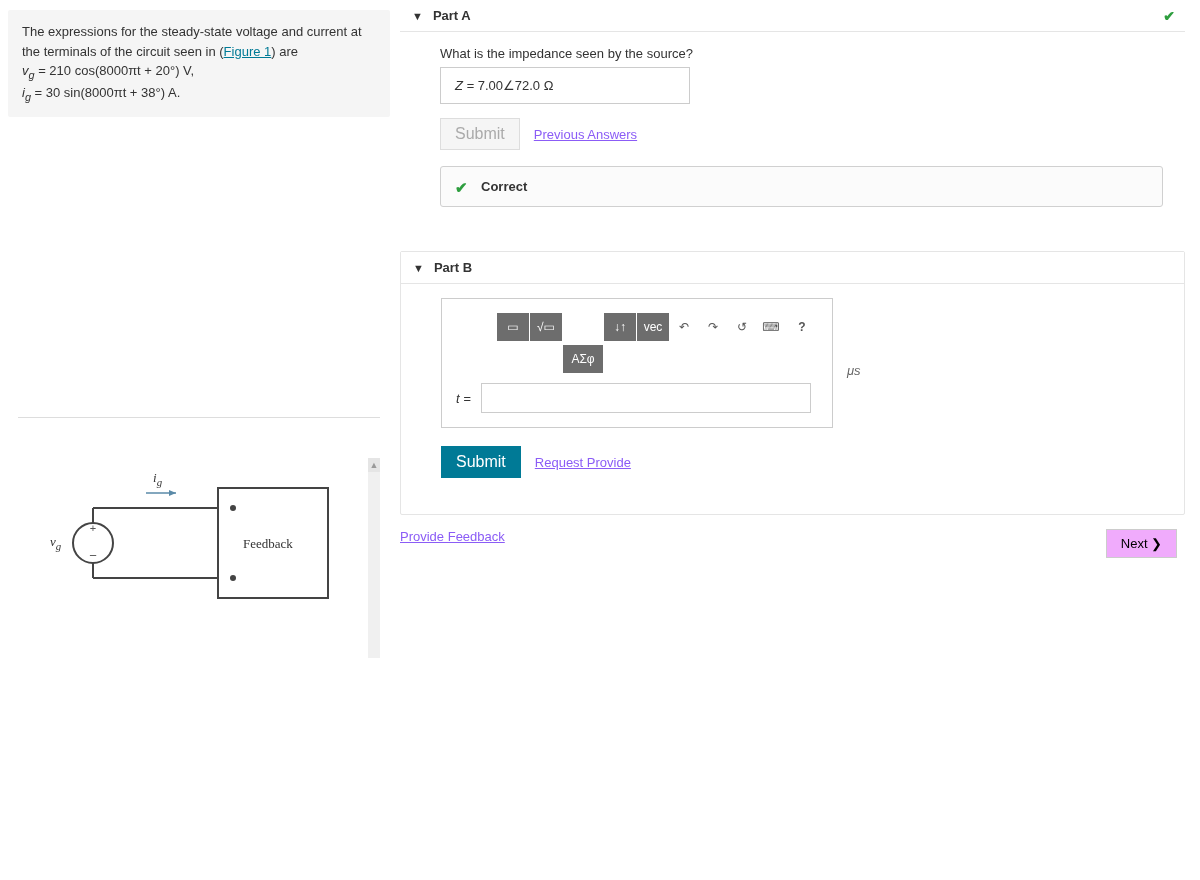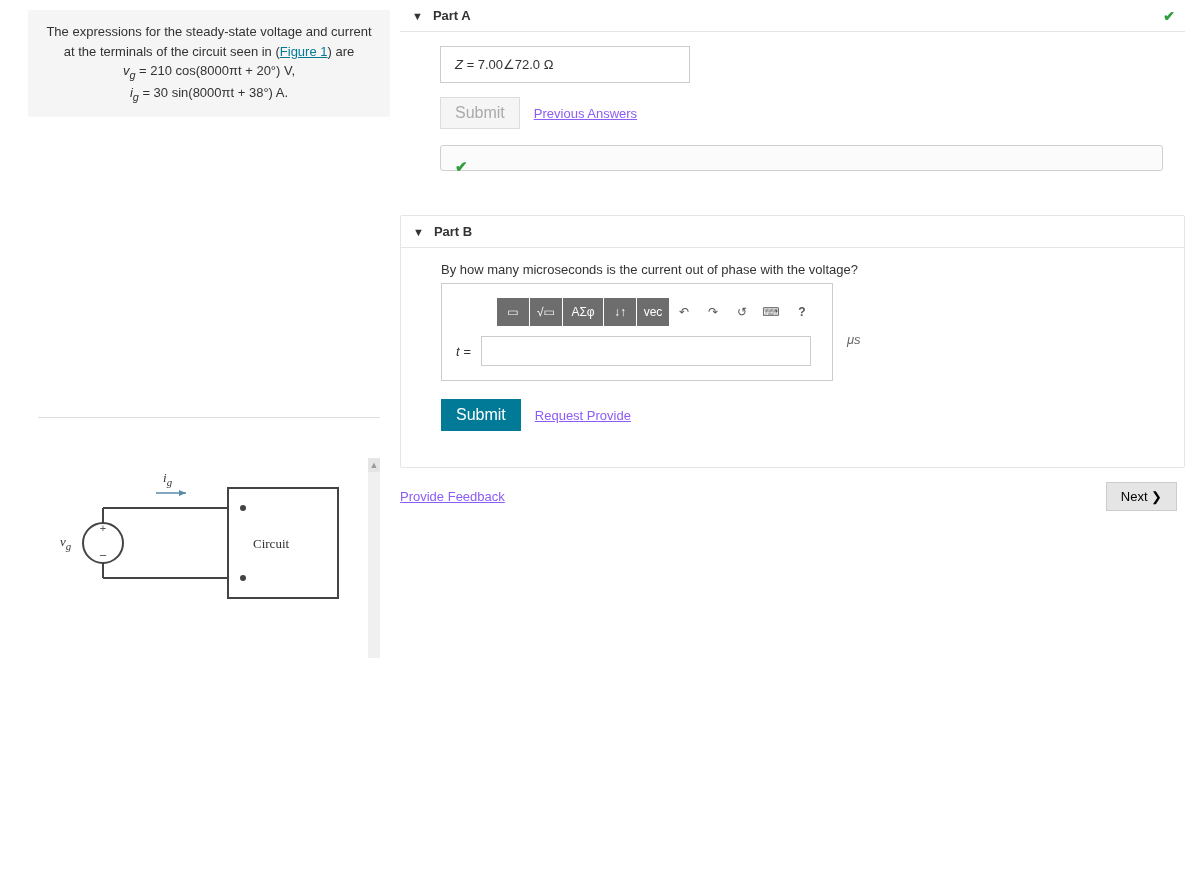--- a/index.html
+++ b/index.html
@@ -1,18 +1,18 @@
 <!DOCTYPE html>
 <html><head>
 <meta charset="utf-8">
 <style>
   * { box-sizing: border-box; margin: 0; padding: 0; }
   body { font-family: Arial, Helvetica, sans-serif; font-size: 13px; color: #333; background: #fff; width: 1200px; }
   .container { display: flex; }
-  .left-col { width: 390px; padding: 10px 0 0 28px; text-align: center; }
+  .left-col { width: 390px; padding: 10px 0 0 8px; }
   .right-col { flex: 1; padding: 0 15px 0 10px; }
   .problem-box { background: #f5f5f5; padding: 12px 14px; line-height: 1.5; border-radius: 2px; }
   .problem-box a { color: #007a96; text-decoration: underline; }
   .italic { font-style: italic; }
   .part-header { display: flex; align-items: center; padding: 8px 12px; background: #fff; border-bottom: 1px solid #e5e5e5; position: relative; }
   .part-header .caret { font-size: 11px; margin-right: 10px; color: #333; }
   .part-header .ptitle { font-weight: bold; }
   .check-right { position: absolute; right: 10px; color: #2e9e3f; font-weight: bold; font-size: 14px; }
   .part-body { padding: 14px 22px 20px 40px; }
   .qtext { margin-bottom: 6px; color: #333; }
@@ -30,22 +30,22 @@
   .partB-wrap { margin-top: 24px; border: 1px solid #e5e5e5; border-radius: 2px; background: #fff; }
   .toolbar-wrap { border: 1px solid #ccc; display: inline-block; padding: 14px 14px 14px 14px; background: #fff; margin-bottom: 14px; }
   .toolbar { display: flex; gap: 1px; align-items: stretch; margin-bottom: 10px; }
   .toolbar .tbtn { background: #6d6d6d; color: #fff; min-width: 32px; height: 28px; display: flex; align-items: center; justify-content: center; font-size: 12px; cursor: pointer; }
   .toolbar .tbtn.light { background: #fff; color: #555; border: none; min-width: 28px; }
   .toolbar .tbtn.qmark { background: #fff; color: #555; font-weight: bold; width: 28px; }
   .input-row { display: flex; align-items: center; gap: 10px; }
   .input-label { font-style: italic; white-space: nowrap; }
   .answer-input { border: 1px solid #ccc; height: 30px; width: 330px; padding: 0 6px; }
   .unit { font-style: italic; color: #666; }
-  .footer-row { display: flex; justify-content: space-between; align-items: center; padding: 14px 8px 10px 0; }
-  .next-btn { border: 1px solid #ccc; padding: 6px 14px; background: #e5e5e5; cursor: pointer; font-size: 13px; }
+  .footer-row { display: flex; justify-content: space-between; align-items: flex-start; padding: 14px 8px 10px 0; }
+  .next-btn { border: 1px solid #ccc; padding: 6px 14px; background: #f0abfc; cursor: pointer; font-size: 13px; }
   .figure-section { margin-top: 300px; padding: 0 10px; }
   .figure-header { display: flex; justify-content: space-between; align-items: center; padding: 6px 4px; }
   .figure-title { font-weight: bold; font-size: 15px; }
   .pager { display: flex; align-items: center; gap: 4px; color: #555; font-size: 12px; }
   .pager-btn { width: 18px; height: 18px; border: 1px solid #ccc; border-radius: 50%; display: flex; align-items: center; justify-content: center; font-size: 10px; color: #888; cursor: pointer; }
   .figure-divider { border-top: 1px solid #ddd; margin-bottom: 0; }
   .figure-viewport { position: relative; border-right: 12px solid #f0f0f0; height: 200px; }
   .figure-scroll-up { position: absolute; right: -12px; top: 0; width: 12px; height: 14px; background: #e5e5e5; color: #999; font-size: 9px; display: flex; align-items: center; justify-content: center; }
   .circuit { position: relative; width: 310px; height: 150px; margin: 40px auto 0 auto; }
 </style>
@@ -85,63 +85,64 @@
             <line x1="108" y1="35" x2="138" y2="35" stroke="#5a8aa8" stroke-width="1.5"></line>
             <polygon points="138,35 131,32 131,38" fill="#5a8aa8"></polygon>
           </svg>
           
           <div style="position:absolute; left:12px; top:76px; font-family:'Times New Roman',serif; font-style:italic;">
             <span>v</span><sub>g</sub>
           </div>
           <div style="position:absolute; left:115px; top:12px; font-family:'Times New Roman',serif; font-style:italic;">
             <span>i</span><sub>g</sub>
           </div>
-          <div style="position:absolute; left:205px; top:78px; font-family:'Times New Roman',serif;">Circuit</div>
+          <div style="position:absolute; left:205px; top:78px; font-family:'Times New Roman',serif;">Feedback</div>
         </div>
       </div>
     </div>
   </div>
 
   <div class="right-col">
 
     <div>
       <div class="part-header">
         <span class="caret">▼</span>
         <span class="ptitle">Part A</span>
         <span class="check-right">✔</span>
       </div>
       <div class="part-body">
+        <div class="qtext">What is the impedance seen by the source?</div>
         <div class="answer-display">
           <span>Z = </span><span style="font-style:normal;">7.00∠72.0  Ω</span>
         </div>
         <div class="btn-row">
           <button class="btn disabled">Submit</button>
           <span class="link">Previous Answers</span>
         </div>
         <div class="feedback-box">
           <span class="chk">✔</span>
+          <div class="ftitle">Correct</div>
         </div>
       </div>
     </div>
 
     <div class="partB-wrap">
       <div class="part-header" style="border-bottom:1px solid #e5e5e5;">
         <span class="caret">▼</span>
         <span class="ptitle">Part B</span>
       </div>
       <div class="part-body">
-        <div class="qtext">By how many microseconds is the current out of phase with the voltage?</div>
 
         <div style="display:flex; align-items:center; gap:14px;">
           <div class="toolbar-wrap">
             <div class="toolbar">
               <div style="width:40px;"></div>
               <div class="tbtn">▭</div>
               <div class="tbtn">√▭</div>
-              <div class="tbtn" style="min-width:40px;">ΑΣφ</div>
+              <div class="tbtn" style="min-width:40px;margin-top:32px;">ΑΣφ</div>
               <div class="tbtn">↓↑</div>
               <div class="tbtn">vec</div>
               <div class="tbtn light">↶</div>
               <div class="tbtn light">↷</div>
               <div class="tbtn light">↺</div>
               <div class="tbtn light">⌨</div>
               <div class="tbtn qmark">?</div>
             </div>
             <div class="input-row">
               <span class="input-label">t = </span>

